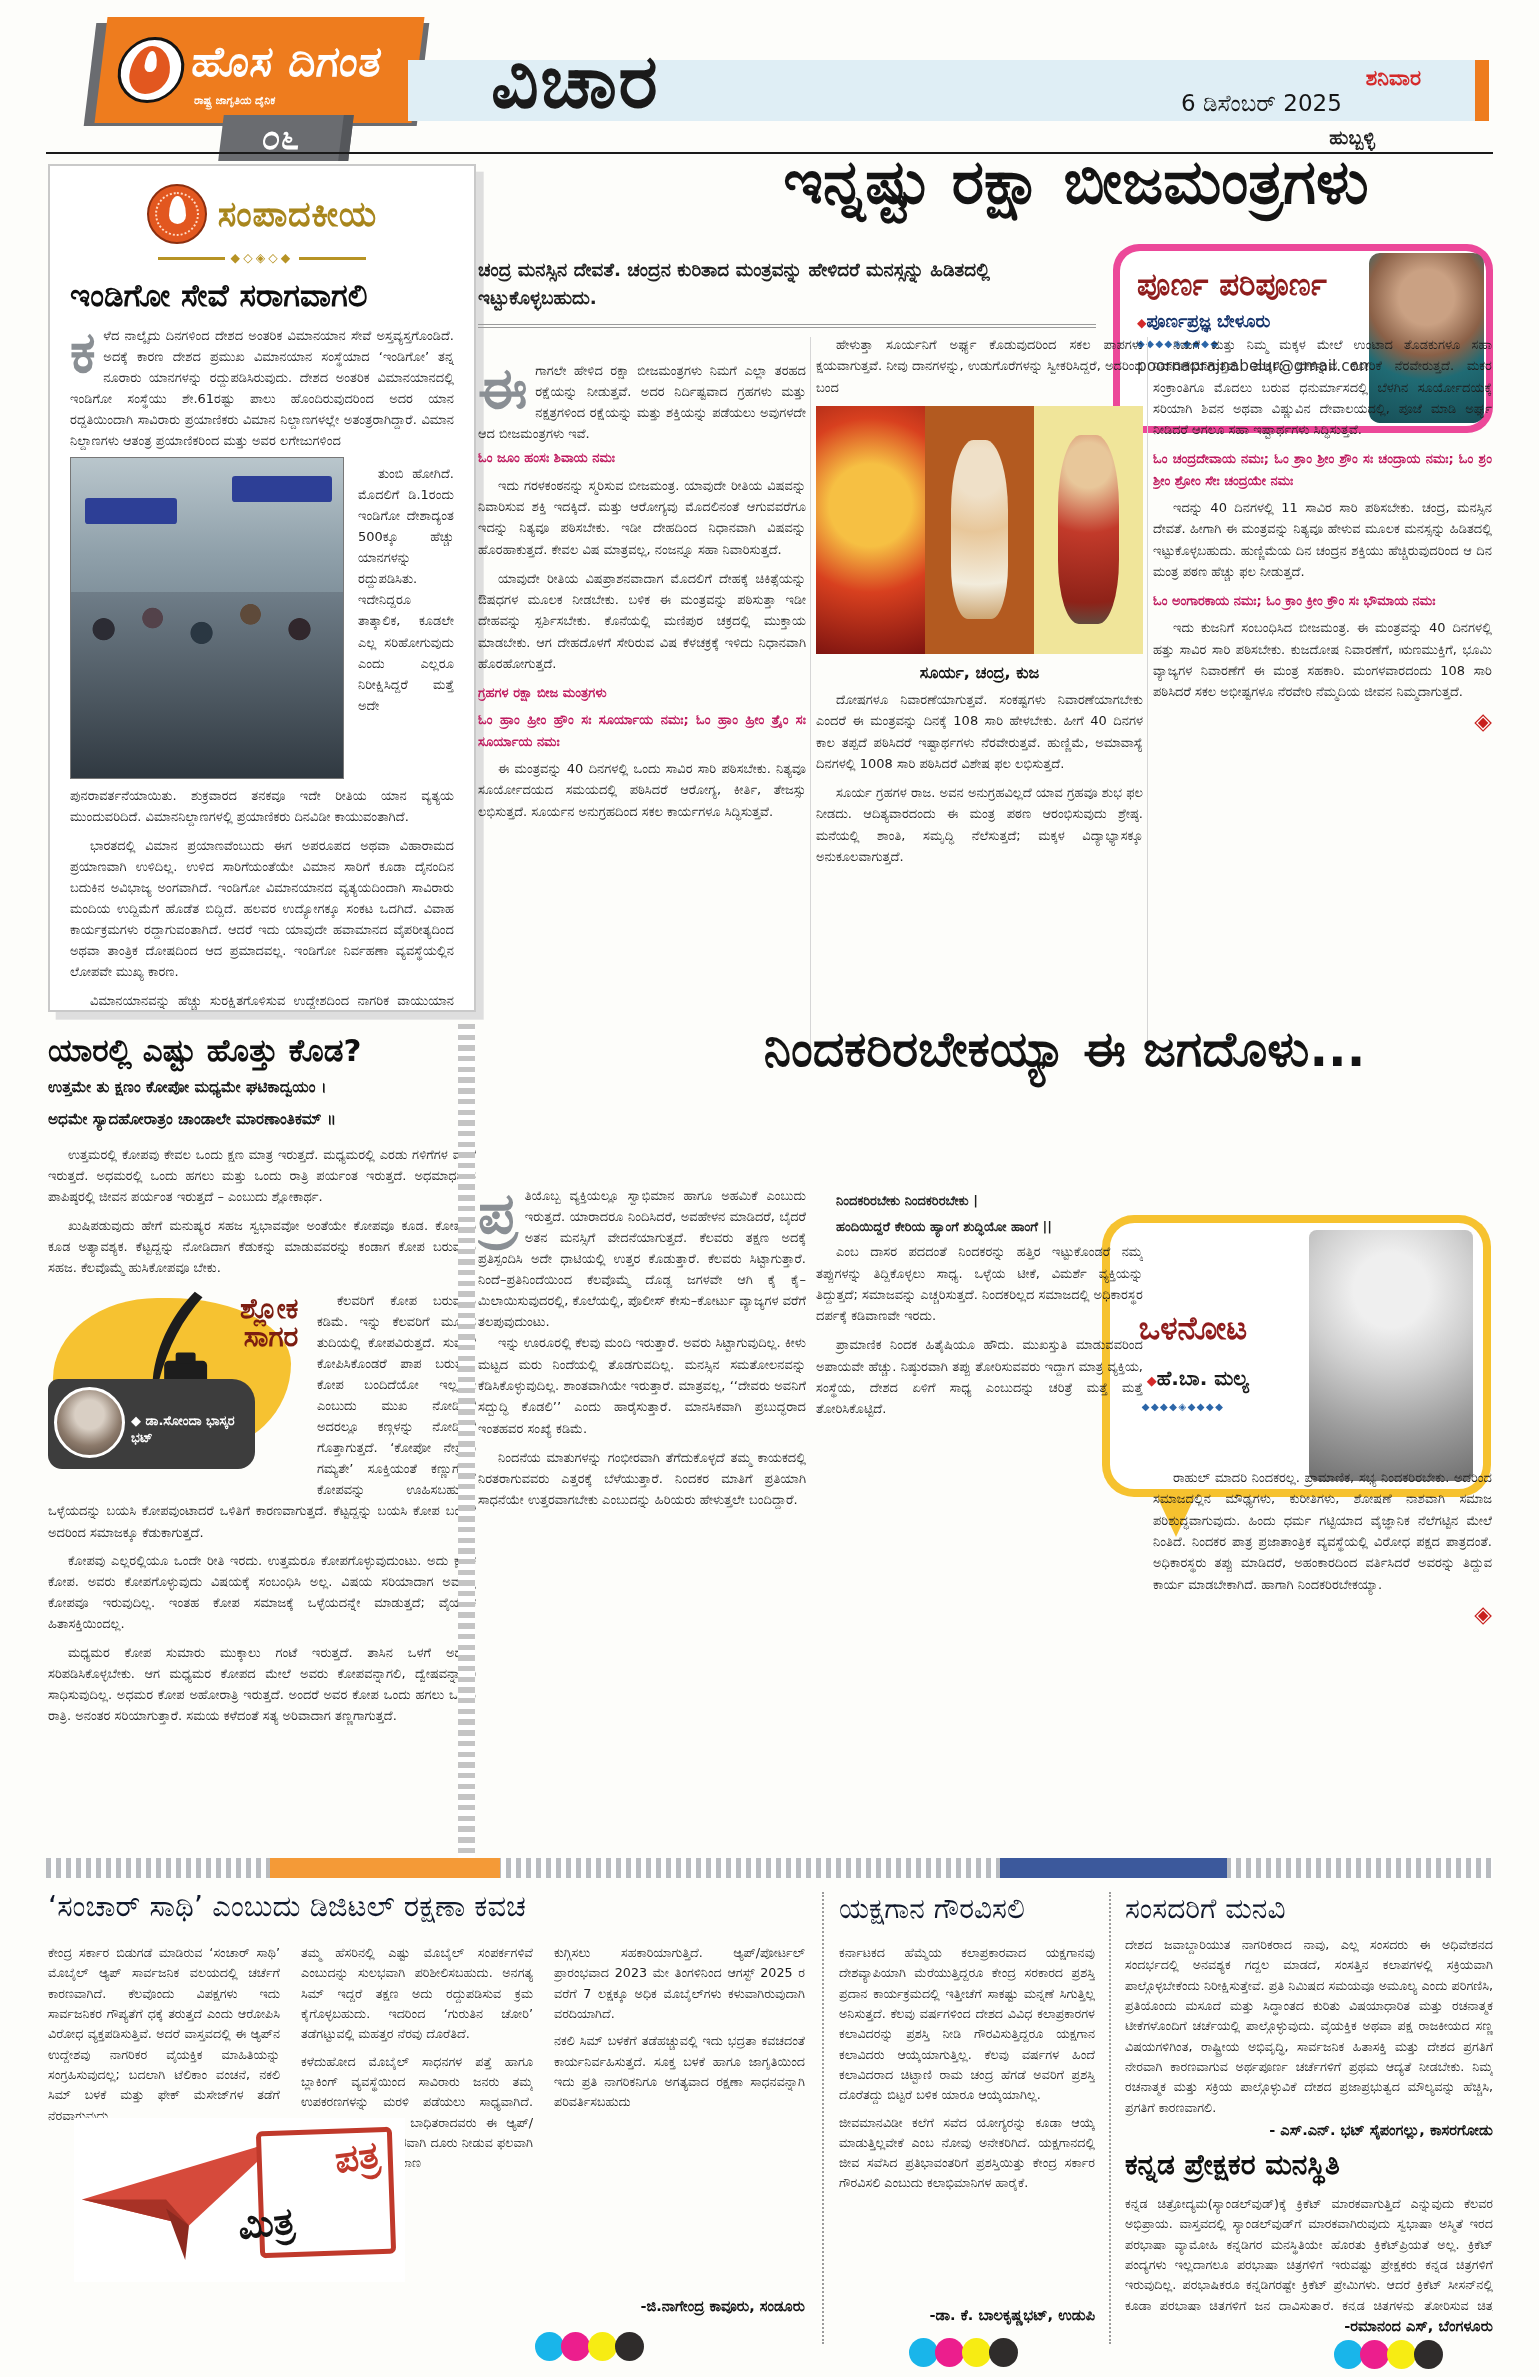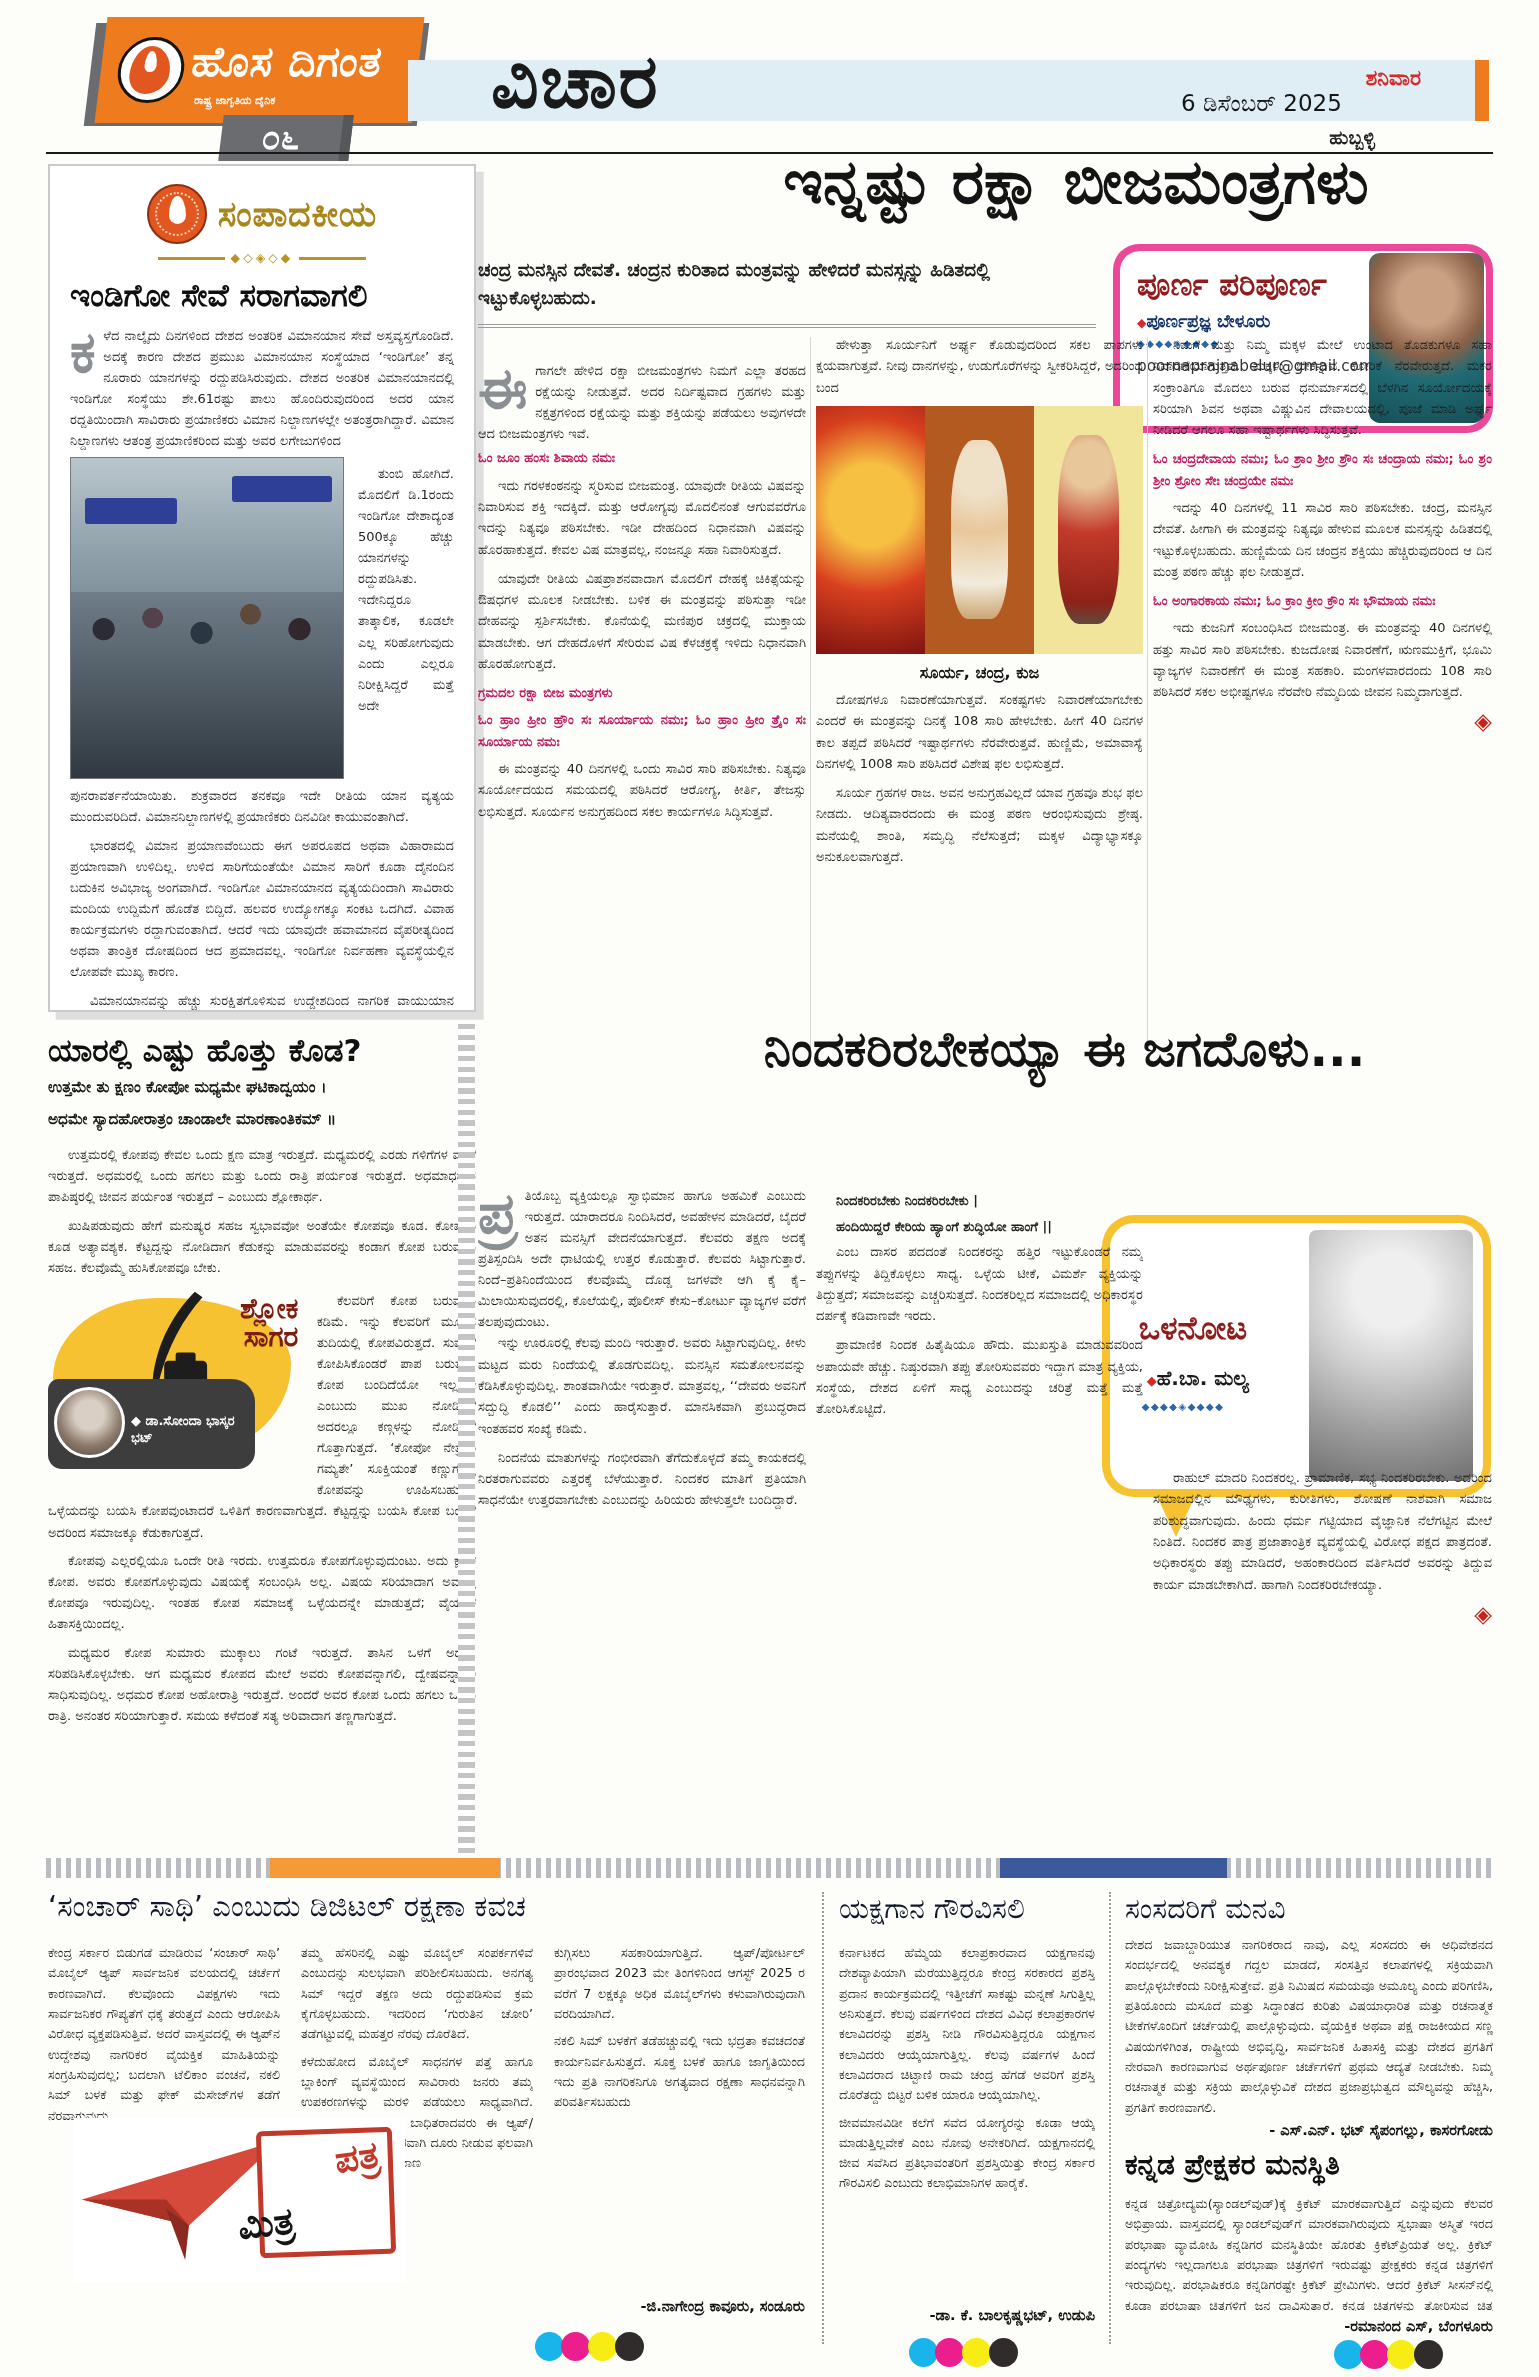--- a/index.html
+++ b/index.html
@@ -248,21 +248,21 @@
   <div class="vrule vr1"></div>
   <div class="vrule vr2"></div>
 
   <div class="col col1">
     <div class="para-first" style="margin-top:0;">
       <span class="dropcap">ಈ</span><span>ಗಾಗಲೇ ಹೇಳಿದ ರಕ್ಷಾ ಬೀಜಮಂತ್ರಗಳು ನಿಮಗೆ ಎಲ್ಲಾ ತರಹದ ರಕ್ಷೆಯನ್ನು ನೀಡುತ್ತವೆ. ಅದರ ನಿರ್ದಿಷ್ಟವಾದ ಗ್ರಹಗಳು ಮತ್ತು ನಕ್ಷತ್ರಗಳಿಂದ ರಕ್ಷೆಯನ್ನು ಮತ್ತು ಶಕ್ತಿಯನ್ನು ಪಡೆಯಲು ಅವುಗಳದೇ ಆದ ಬೀಜಮಂತ್ರಗಳು ಇವೆ.</span>
     </div>
     <p class="subhead">ಓಂ ಜೂಂ ಹಂಸಃ ಶಿವಾಯ ನಮಃ</p>
     <p>ಇದು ಗರಳಕಂಠನನ್ನು ಸ್ಮರಿಸುವ ಬೀಜಮಂತ್ರ. ಯಾವುದೇ ರೀತಿಯ ವಿಷವನ್ನು ನಿವಾರಿಸುವ ಶಕ್ತಿ ಇದಕ್ಕಿದೆ. ಮತ್ತು ಆರೋಗ್ಯವು ಮೊದಲಿನಂತೆ ಆಗುವವರೆಗೂ ಇದನ್ನು ನಿತ್ಯವೂ ಪಠಿಸಬೇಕು. ಇಡೀ ದೇಹದಿಂದ ನಿಧಾನವಾಗಿ ವಿಷವನ್ನು ಹೊರಹಾಕುತ್ತದೆ. ಕೇವಲ ವಿಷ ಮಾತ್ರವಲ್ಲ, ನಂಜನ್ನೂ ಸಹಾ ನಿವಾರಿಸುತ್ತದೆ.</p>
     <p>ಯಾವುದೇ ರೀತಿಯ ವಿಷಪ್ರಾಶನವಾದಾಗ ಮೊದಲಿಗೆ ದೇಹಕ್ಕೆ ಚಿಕಿತ್ಸೆಯನ್ನು ಔಷಧಗಳ ಮೂಲಕ ನೀಡಬೇಕು. ಬಳಿಕ ಈ ಮಂತ್ರವನ್ನು ಪಠಿಸುತ್ತಾ ಇಡೀ ದೇಹವನ್ನು ಸ್ಪರ್ಶಿಸಬೇಕು. ಕೊನೆಯಲ್ಲಿ ಮಣಿಪುರ ಚಕ್ರದಲ್ಲಿ ಮುಕ್ತಾಯ ಮಾಡಬೇಕು. ಆಗ ದೇಹದೊಳಗೆ ಸೇರಿರುವ ವಿಷ ಕೆಳಚಕ್ರಕ್ಕೆ ಇಳಿದು ನಿಧಾನವಾಗಿ ಹೊರಹೋಗುತ್ತದೆ.</p>
-    <p class="subhead">ಗ್ರಮದಲ ರಕ್ಷಾ ಬೀಜ ಮಂತ್ರಗಳು</p>
+    <p class="subhead">ಗ್ರಹಗಳ ರಕ್ಷಾ ಬೀಜ ಮಂತ್ರಗಳು</p>
     <p class="subhead">ಓಂ ಹ್ರಾಂ ಹ್ರೀಂ ಹ್ರೌಂ ಸಃ ಸೂರ್ಯಾಯ ನಮಃ; ಓಂ ಹ್ರಾಂ ಹ್ರೀಂ ತ್ರೈಂ ಸಃ ಸೂರ್ಯಾಯ ನಮಃ</p>
     <p>ಈ ಮಂತ್ರವನ್ನು 40 ದಿನಗಳಲ್ಲಿ ಒಂದು ಸಾವಿರ ಸಾರಿ ಪಠಿಸಬೇಕು. ನಿತ್ಯವೂ ಸೂರ್ಯೋದಯದ ಸಮಯದಲ್ಲಿ ಪಠಿಸಿದರೆ ಆರೋಗ್ಯ, ಕೀರ್ತಿ, ತೇಜಸ್ಸು ಲಭಿಸುತ್ತದೆ. ಸೂರ್ಯನ ಅನುಗ್ರಹದಿಂದ ಸಕಲ ಕಾರ್ಯಗಳೂ ಸಿದ್ಧಿಸುತ್ತವೆ.</p>
   </div>
 
   <div class="col col2">
     <p>ಹೇಳುತ್ತಾ ಸೂರ್ಯನಿಗೆ ಅರ್ಘ್ಯ ಕೊಡುವುದರಿಂದ ಸಕಲ ಪಾಪಗಳು ಕ್ಷಯವಾಗುತ್ತವೆ. ನೀವು ದಾನಗಳನ್ನು, ಉಡುಗೊರೆಗಳನ್ನು ಸ್ವೀಕರಿಸಿದ್ದರೆ, ಅದರಿಂದ ಬಂದ</p>
     <div class="deity-fig">
       <div class="deity-panels">
         <div class="dp dp1"></div>
         <div class="dp dp2"></div>

